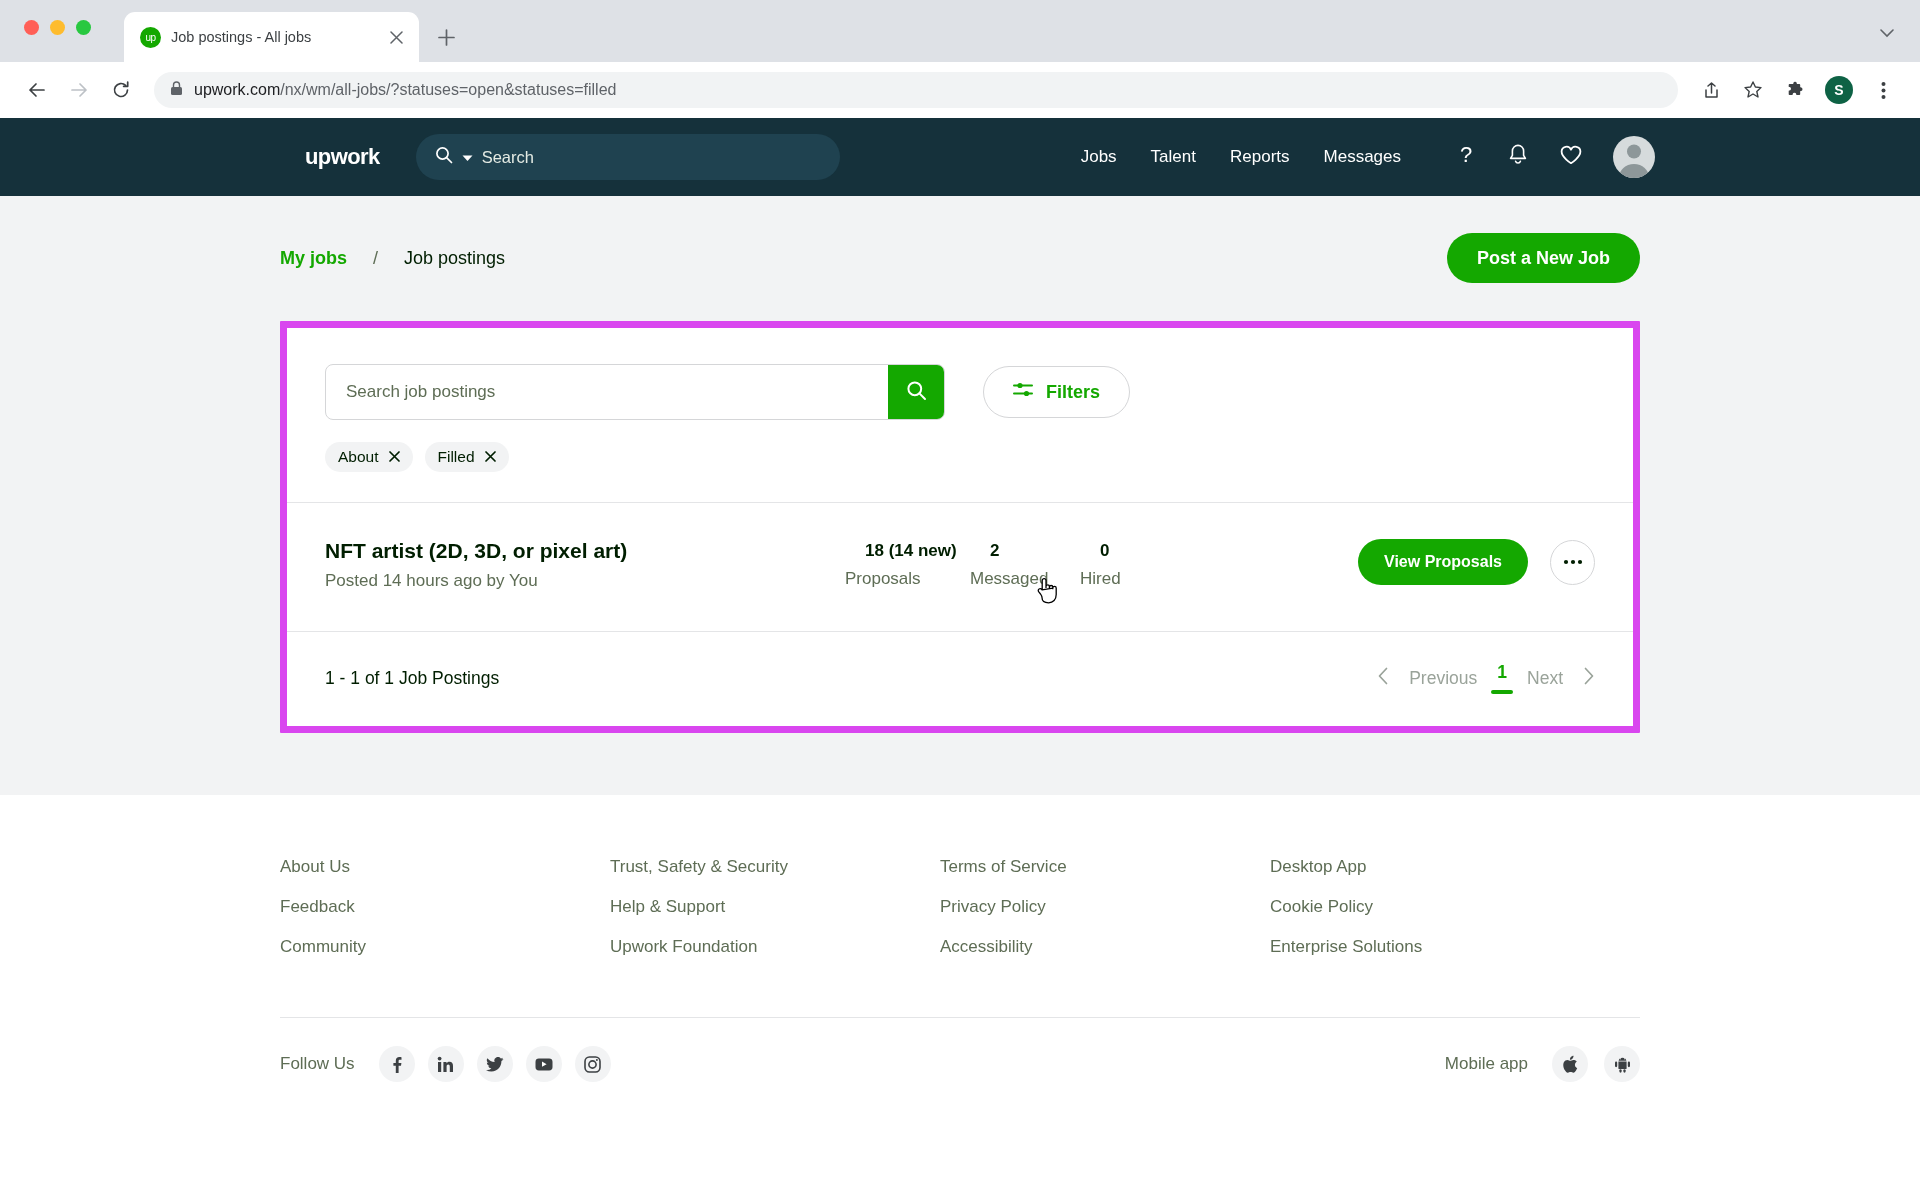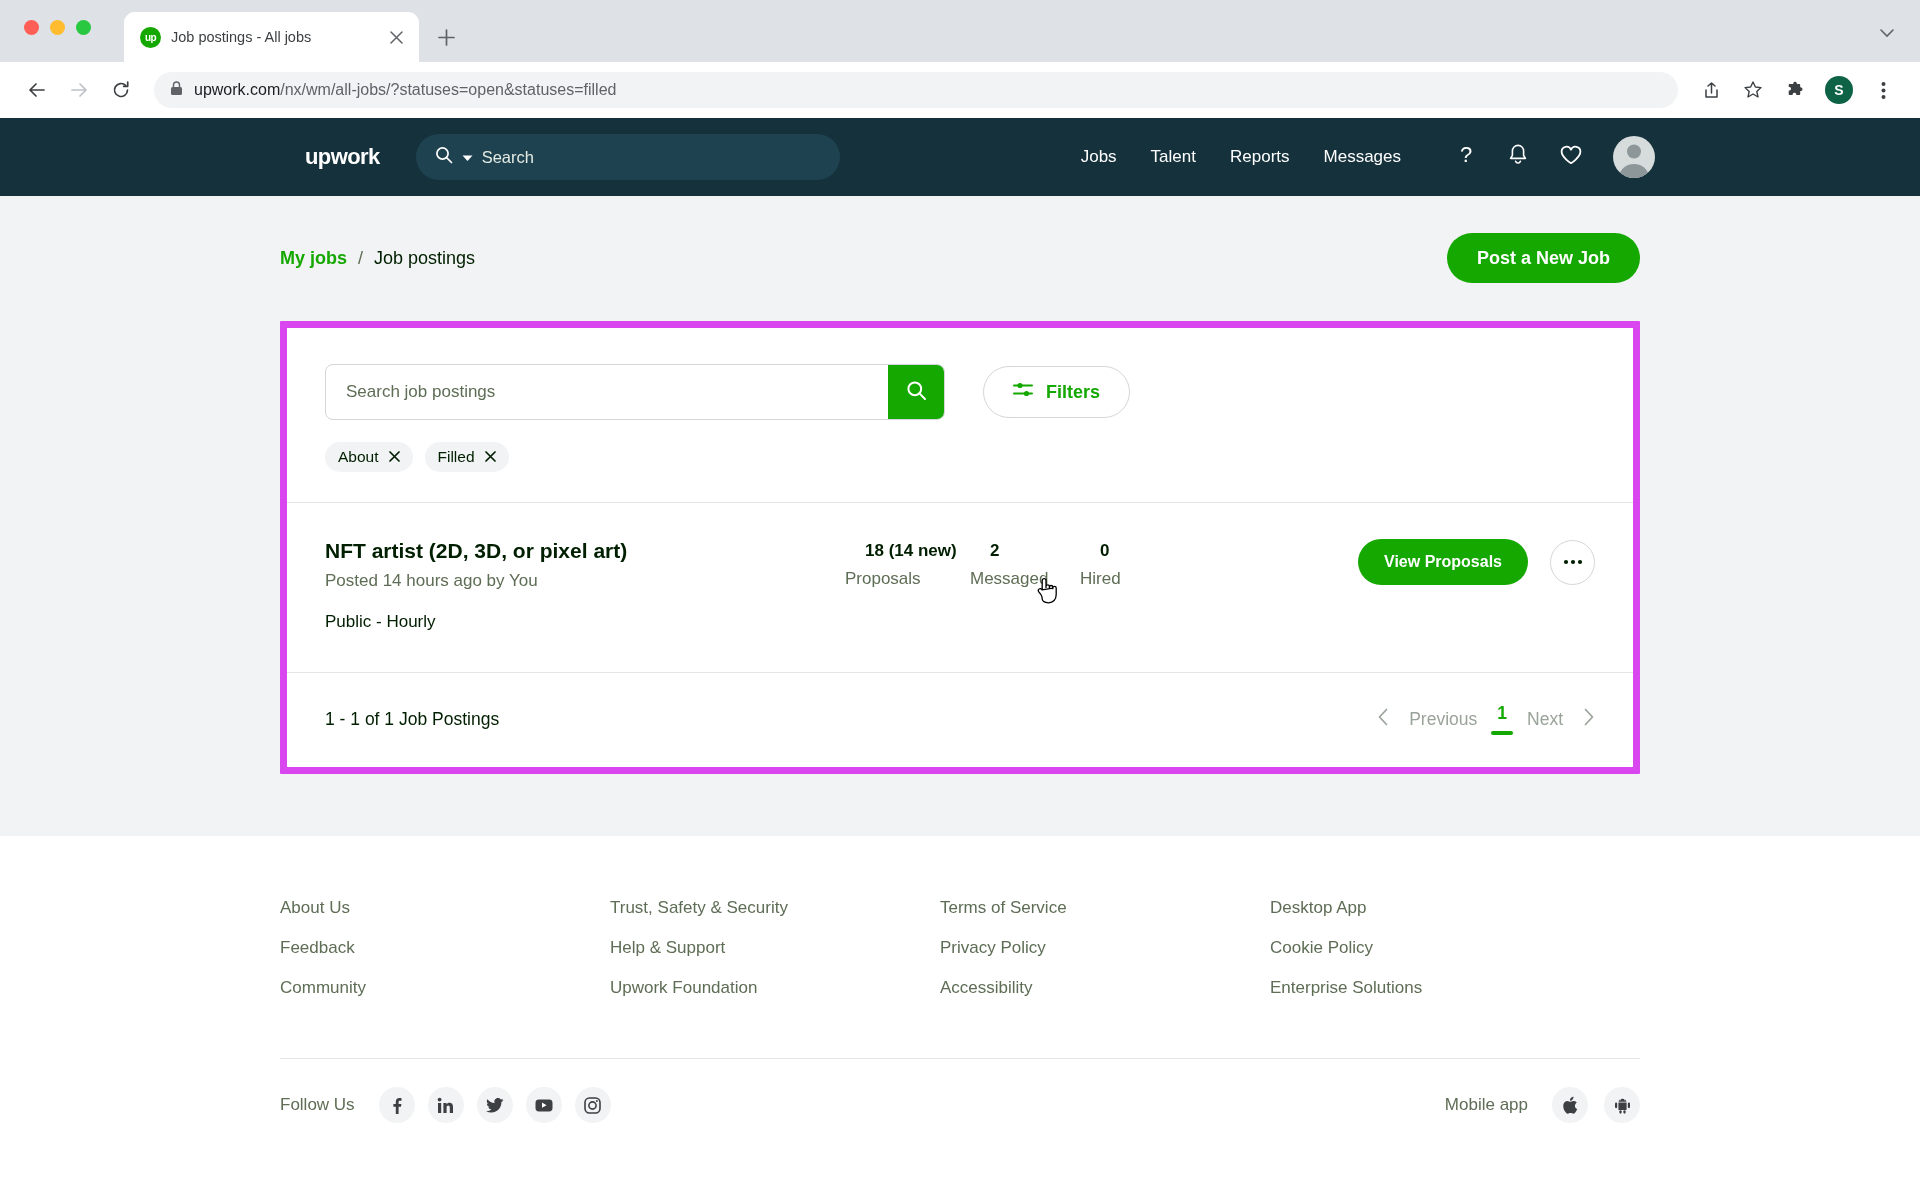--- a/index.html
+++ b/index.html
@@ -23,21 +23,21 @@
   .dot.green { background:#28c840; }
 
   .tab {
     margin-left: 110px; width: 295px; height: 50px; background:#ffffff;
     border-radius: 11px 11px 0 0; display:flex; align-items:center;
     padding: 0 12px 0 16px; gap: 10px; position: relative;
   }
   .tab-favicon {
     width: 21px; height: 21px; border-radius: 50%; background:#14a800;
     display:flex; align-items:center; justify-content:center;
-    color:#fff; font-size: 10px; font-weight: 700; letter-spacing:-0.5px;
+    color:#fff; font-size: 10px; font-weight: 400; letter-spacing:-0.5px;
     flex: none;
     text-align: right;
   }
   .tab-title {
     font-size: 14.5px; color:#3c4043; white-space: nowrap; overflow: hidden;
     text-overflow: ellipsis; flex: 1;
   }
   .tab-close { width: 22px; height: 22px; display:flex; align-items:center; justify-content:center; flex:none; }
   .tab-close svg { display:block; }
   .newtab {
@@ -100,21 +100,21 @@
     display:flex; align-items:flex-end; justify-content:center; overflow:hidden;
   }
 
   .content-bg { background:#f2f3f4; padding-bottom: 62px; }
   .container { width: 1360px; margin: 0 auto; }
 
   .crumb-row {
     display:flex; align-items:center; justify-content: space-between;
     padding-top: 37px;
   }
-  .crumbs { display:flex; align-items:center; gap: 11px; font-size: 18px; }
+  .crumbs { display:flex; align-items:center; gap: 26px; font-size: 18px; }
   .crumb-link { color:#14a800; font-weight: 600; }
   .crumb-sep { color:#5e6d55; }
   .crumb-current { color:#001e00; }
   .btn-post {
     background:#14a800; color:#ffffff; font-size: 18px; font-weight: 700;
     border: none; border-radius: 25px; padding: 0 30px; height: 50px;
     display:flex; align-items:center;
   }
 
   .card {
@@ -415,21 +415,20 @@
                 </span>
               </span>
             </div>
 
           </div>
 
           <div class="job-row">
             <div class="job-left">
               <div class="job-title">NFT artist (2D, 3D, or pixel art)</div>
               <div class="job-meta">Posted 14 hours ago by You</div>
-              <div class="job-type">Public - Hourly</div>
             </div>
 
             <div class="stat wide">
               <div class="stat-num">18 (14 new)</div>
               <div class="stat-lbl">Proposals</div>
             </div>
             <div class="stat">
               <div class="stat-num">2</div>
               <div class="stat-lbl">Messaged</div>
             </div>

